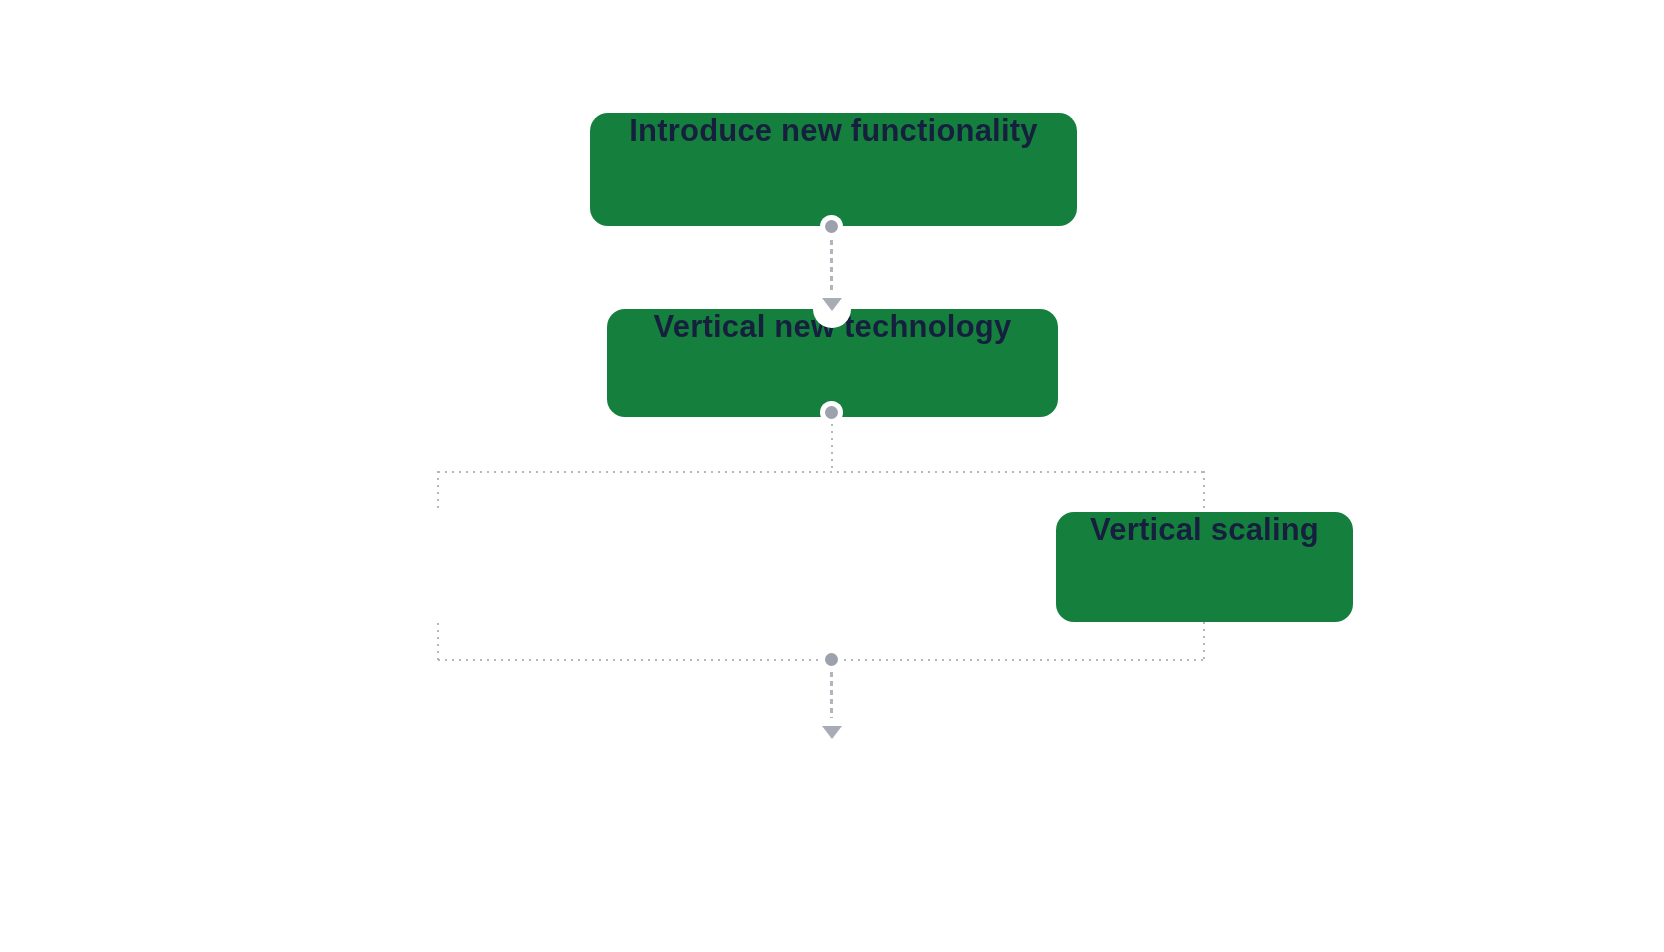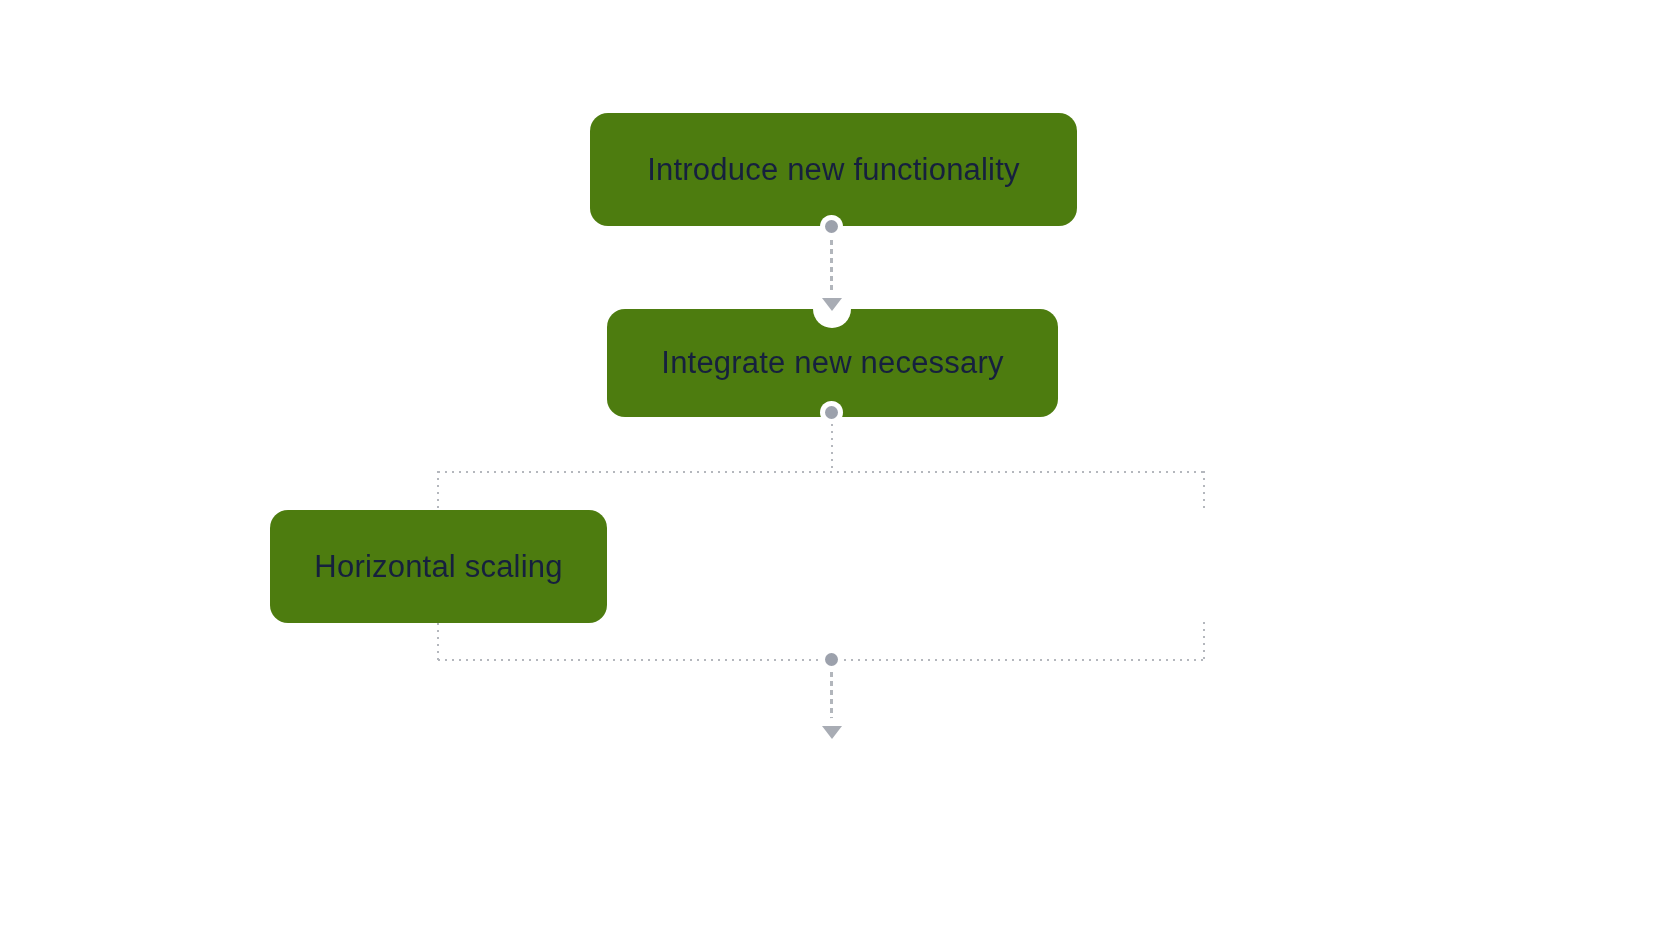--- a/index.html
+++ b/index.html
@@ -6,28 +6,27 @@
   .canvas {
     position: relative;
     width: 1664px;
     height: 952px;
     background: #ffffff;
     overflow: hidden;
     font-family: "Liberation Sans", sans-serif;
   }
   .node {
     position: absolute;
-    background: #4d7c0f;
+    background: #15803d;
     border-radius: 18px;
     display: flex;
-    align-items: center;
     justify-content: center;
     color: #16203e;
     font-size: 31px;
-    font-weight: 400;
+    font-weight: 700;
     letter-spacing: 0.2px;
     z-index: 1;
     white-space: nowrap;
   }
   #node-introduce  { left: 590px;  top: 113px; width: 487px; height: 113px; }
   #node-integrate  { left: 607px;  top: 309px; width: 451px; height: 108px; }
   #node-horizontal { left: 270px;  top: 510px; width: 337px; height: 113px; }
   #node-vertical   { left: 1056px; top: 512px; width: 297px; height: 110px; }
   #node-pivot      { left: 658px;  top: 735px; width: 351px; height: 112px; }
 
@@ -93,24 +92,24 @@
   <div class="dotline-v" id="left-v-top"></div>
   <div class="dotline-v" id="left-v-bottom"></div>
   <div class="dotline-v" id="right-v-top"></div>
   <div class="dotline-v" id="right-v-bottom"></div>
   <div class="dotline-h" id="branch-bottom"></div>
 
   <div class="node" id="node-introduce">
     <span>Introduce new functionality</span>
   </div>
   <div class="node" id="node-integrate">
-    <span>Integrate new necessary</span>
+    <span>Vertical new technology</span>
   </div>
-  <div class="node" id="node-horizontal">
-    <span>Horizontal scaling</span>
+  <div class="node" id="node-vertical">
+    <span>Vertical scaling</span>
   </div>
 
   <div class="cdot" id="dot1"></div>
   <div class="dashline-v" id="arrow1-shaft"></div>
   <div class="halo" id="halo1"></div>
   <div class="arrowhead" id="arrow1-head"></div>
 
   <div class="cdot" id="dot2"></div>
 
   <div class="cdot" id="dot3"></div>

